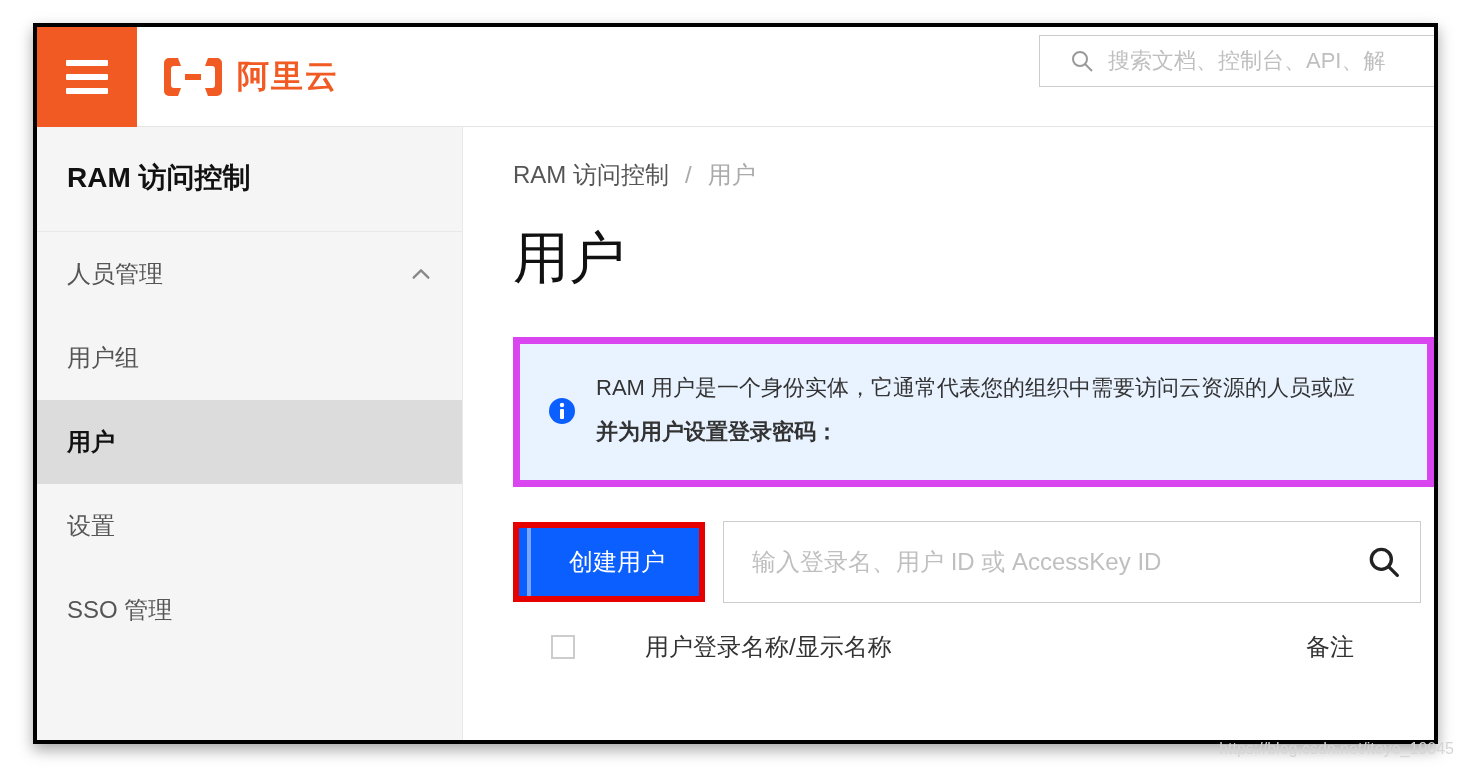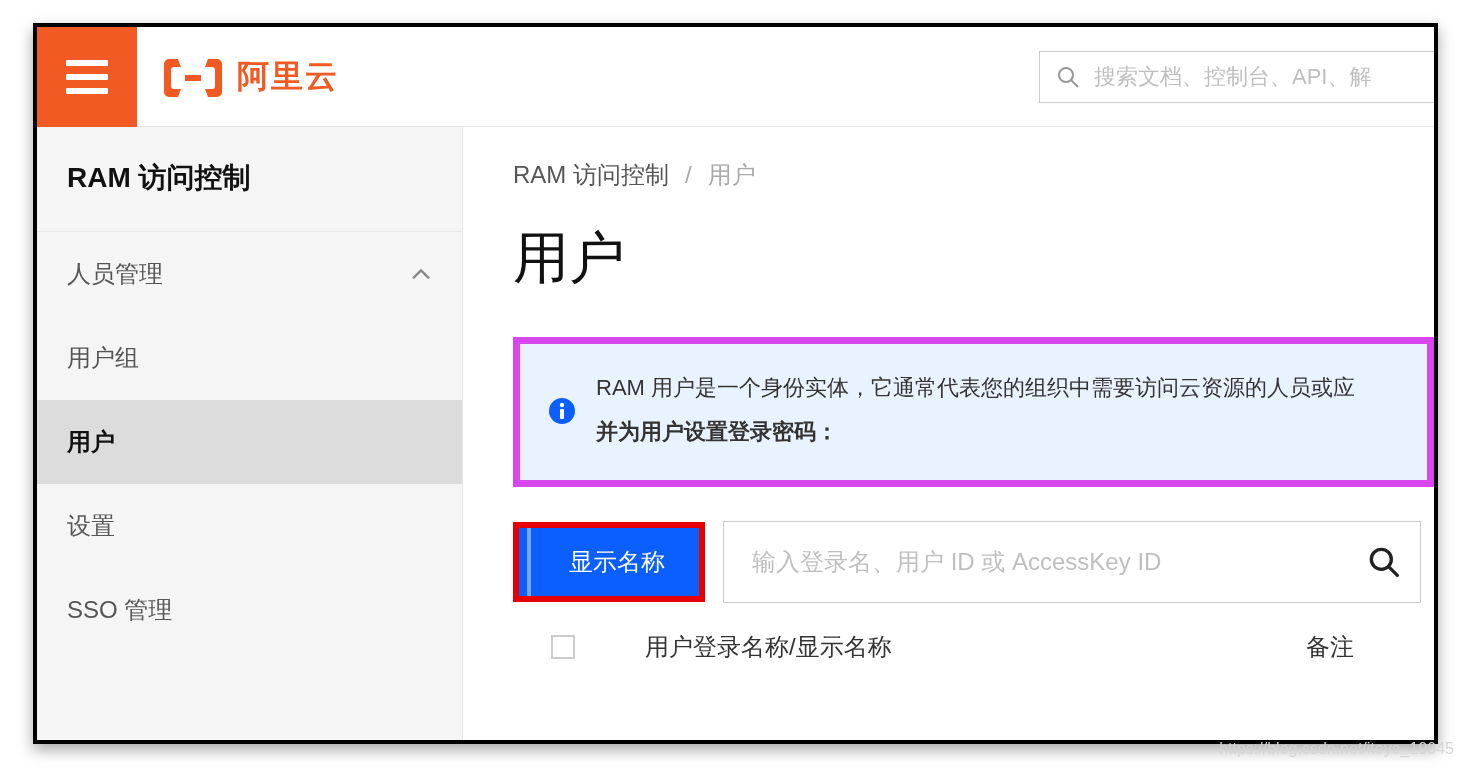--- a/index.html
+++ b/index.html
@@ -49,45 +49,45 @@
       gap: 8px;
     }
     .hamburger-icon span {
       width: 42px;
       height: 6px;
       background: #fff;
       border-radius: 1px;
     }
     .brand {
       display: flex;
-      align-items: flex-end;
+      align-items: center;
       margin-left: 26px;
       gap: 14px;
     }
     .brand-logo {
       width: 60px;
       height: 42px;
     }
     .brand-text {
       font-size: 32px;
       font-weight: 700;
       color: #f15a22;
       letter-spacing: 2px;
     }
     .search-box {
       position: absolute;
       right: 0;
-      top: 24px;
+      top: 8px;
       width: 395px;
       height: 52px;
       border: 1px solid #ccc;
       border-right: none;
       display: flex;
       align-items: center;
-      padding-left: 16px;
+      padding-left: 30px;
       gap: 14px;
     }
     .search-icon-top {
       width: 24px;
       height: 24px;
       color: #888;
     }
     .search-input-top {
       border: none;
       outline: none;
@@ -351,21 +351,21 @@
           <rect x="12" y="12" width="4" height="10" rx="1" fill="#fff"></rect>
         </svg>
         <div class="info-content">
           <div class="info-desc">RAM 用户是一个身份实体，它通常代表您的组织中需要访问云资源的人员或应</div>
           <div class="info-sub">并为用户设置登录密码：</div>
         </div>
       </div>
 
       <div class="action-row">
         <div class="create-btn-wrap">
-          <button class="create-btn">显示名称</button>
+          <button class="create-btn">创建用户</button>
         </div>
         <div class="user-search">
           <input class="user-search-input" type="text" placeholder="输入登录名、用户 ID 或 AccessKey ID" style="">
           <svg class="search-icon-main" viewBox="0 0 24 24">
             <circle cx="10" cy="10" r="7.5" stroke="#222" stroke-width="2.5" fill="none"></circle>
             <line x1="16" y1="16" x2="22" y2="22" stroke="#222" stroke-width="2.5" stroke-linecap="round"></line>
           </svg>
         </div>
       </div>
 

